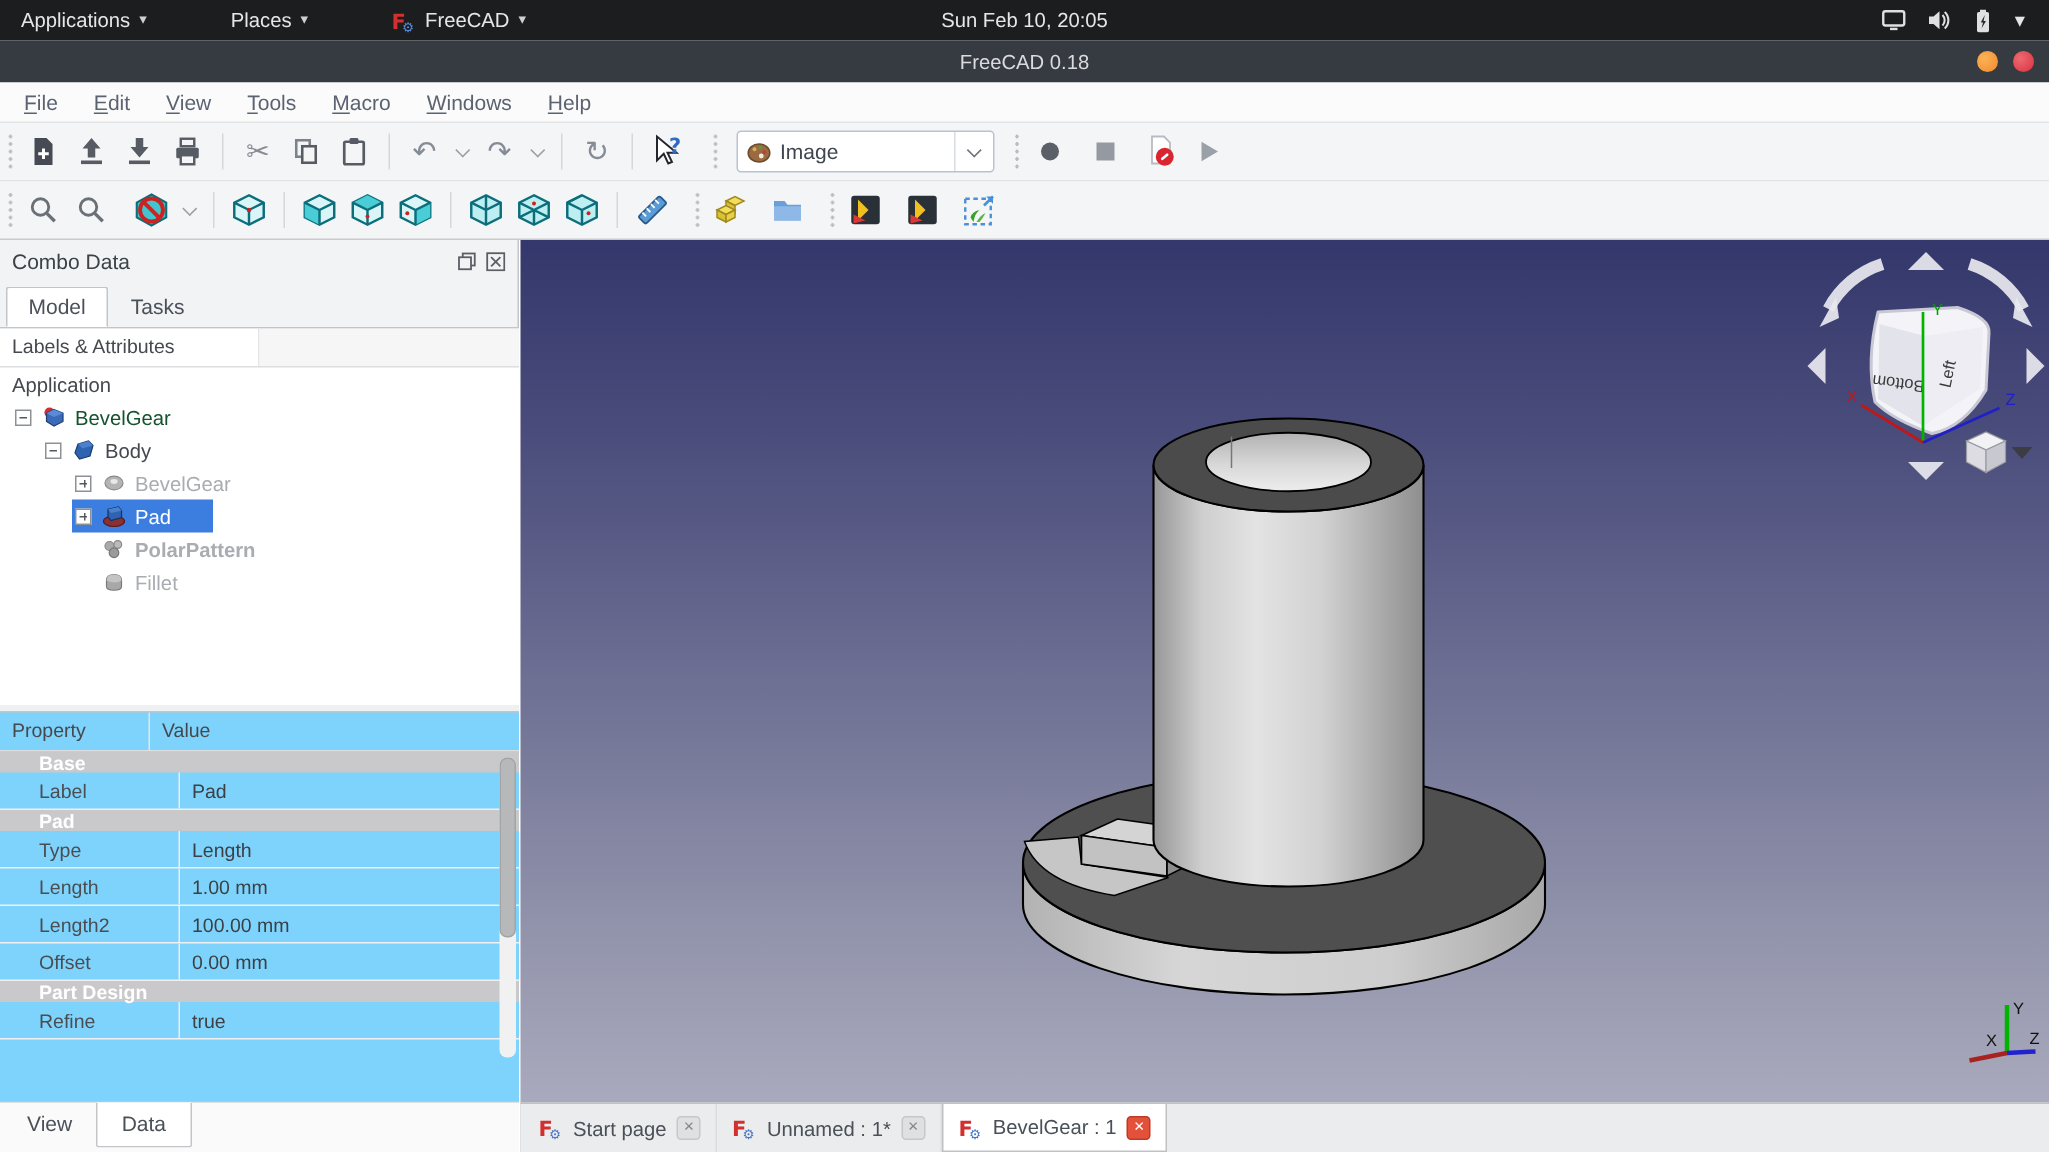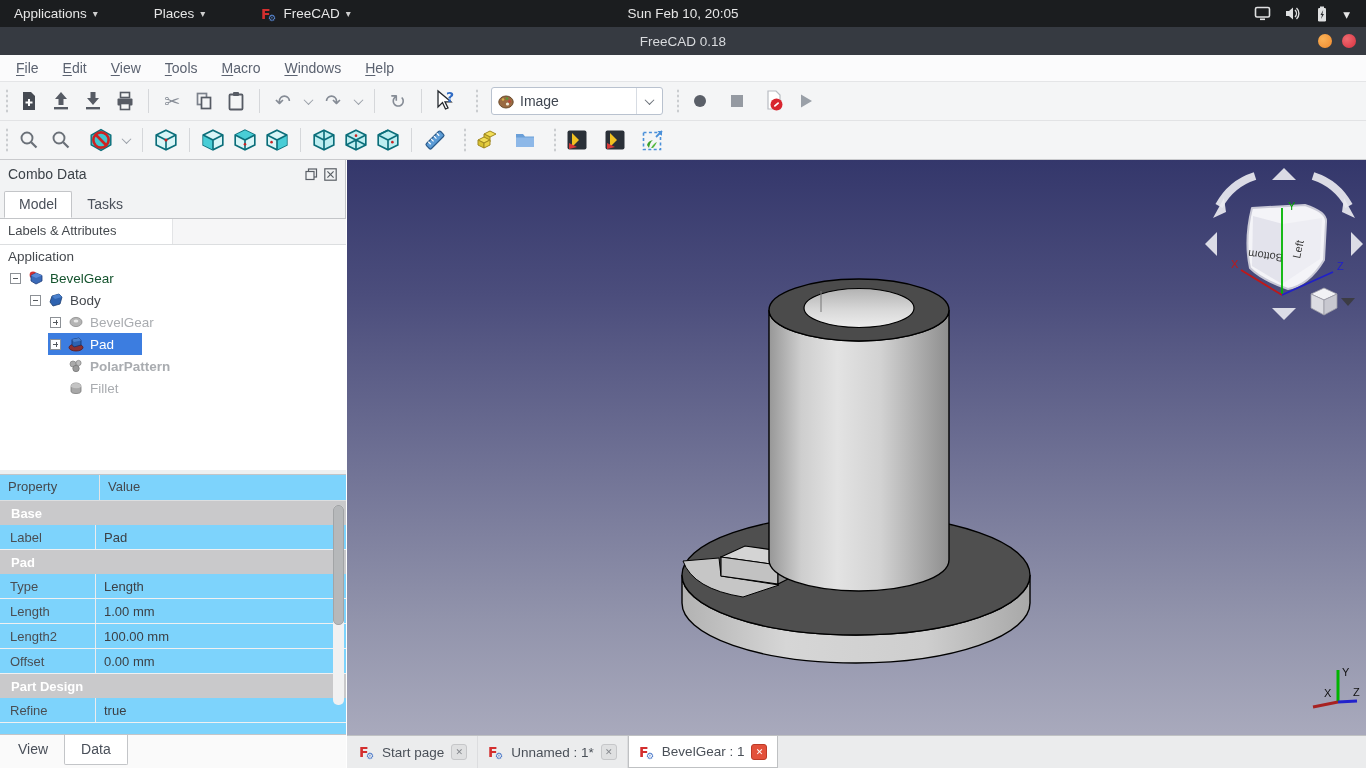--- a/index.html
+++ b/index.html
@@ -80,23 +80,23 @@
   .trow.sel .selwrap { display:flex; align-items:center; background:#3c7de0; color:#fff; height:22px; padding-right:28px; }
   .trow.sel .exp { margin-left:0; }
 
   .splitter { position:absolute; left:0; top:310px; width:346px; height:4px; background:#eef0f1; }
 
   .props-box { position:absolute; left:0; top:314px; width:346px; height:260px; background:#7dd3fc; border-top:1px solid #c3c5c8; overflow:hidden; }
   .props-hdr { height:26px; display:flex; border-bottom:1px solid #dcdee0; color:#45494e; }
   .props-hdr .ph1 { width:100px; padding:4px 8px; border-right:1px solid #e3e4e6; }
   .props-hdr .ph2 { flex:1; padding:4px 8px; }
   .prow { height:25px; display:flex; align-items:center; border-bottom:1px solid #f0f0f1; }
-  .prow .plabel { width:96px; padding-left:10px; color:#4a4e53; border-right:1px solid #ececee; height:100%; display:flex; align-items:center; }
+  .prow .plabel { width:120px; padding-left:26px; color:#4a4e53; border-right:1px solid #ececee; height:100%; display:flex; align-items:center; }
   .prow .pvalue { flex:1; padding-left:8px; color:#3c4045; }
-  .pgroup { height:24px; background:#c9c9cb; color:#fff; font-weight:bold; display:flex; align-items:center; padding-left:11px; }
+  .pgroup { height:14px; background:#c9c9cb; color:#fff; font-weight:bold; display:flex; align-items:center; padding-left:26px; }
   .props-scroll { position:absolute; right:2px; top:30px; width:11px; height:200px; background:#f1f1f2; border-radius:5px; }
   .props-thumb { position:absolute; left:0; top:0; width:11px; height:120px; background:#b6b8ba; border:1px solid #a2a4a6; border-radius:5px; }
 
   .prop-tabs { position:absolute; left:0; top:574px; width:346px; height:34px; background:#fafafa; border-top:1px solid #c3c5c8; display:flex; padding-left:2px; }
   .ptab { padding:6px 16px; font-size:14px; color:#4a505a; }
   .ptab.active { background:#fff; border:1px solid #c3c5c8; border-top:none; height:30px; border-radius:0 0 2px 2px; }
 
   
   .viewport { position:absolute; left:347px; top:0; width:1019px; height:608px;
               background:linear-gradient(180deg,#34376b 0%,#4b4d7c 22%,#6d6f93 48%,#9193ab 75%,#a8a9bc 94%); }

